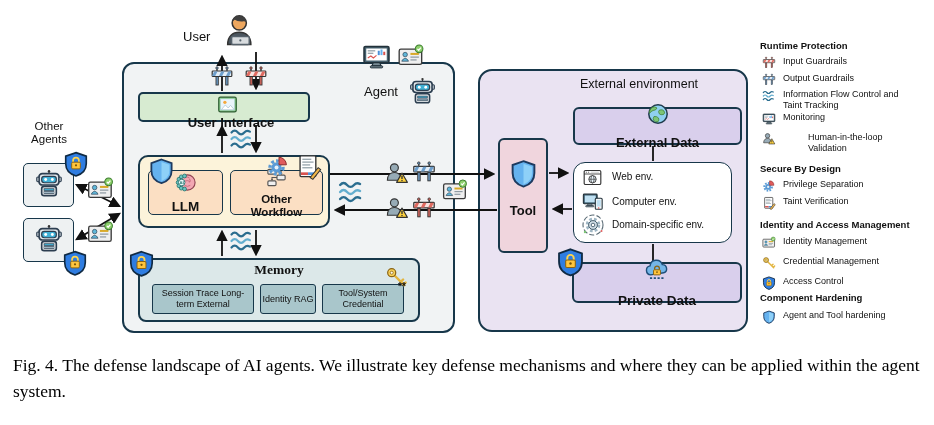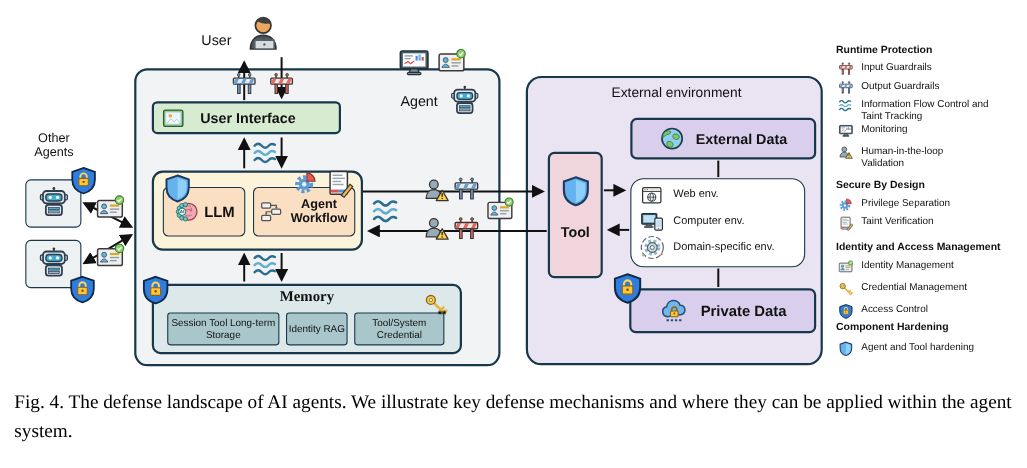--- a/index.html
+++ b/index.html
@@ -1,19 +1,19 @@
 <!DOCTYPE html>
 <html><head>
 <meta charset="utf-8">
 <style>
   html,body{margin:0;padding:0;background:#fff;}
   .canvas{position:relative;width:934px;height:425px;background:#fff;overflow:hidden;
           font-family:"Liberation Sans","DejaVu Sans",sans-serif;color:#111;}
   .abs{position:absolute;}
-  .box{position:absolute;box-sizing:border-box;border:2px solid #17374a;}
+  .box{position:absolute;box-sizing:border-box;border:2px solid #17374a;flex-direction:column;}
   .lbl{position:absolute;white-space:nowrap;}
   .ctr{display:flex;align-items:center;justify-content:center;}
   .col{display:flex;flex-direction:column;align-items:center;}
   svg.icon{position:absolute;display:block;}
   .legend-head{position:absolute;left:760px;font-size:9.5px;font-weight:bold;white-space:nowrap;}
   .legend-row{position:absolute;left:762px;display:flex;align-items:flex-start;gap:7px;width:168px;}
   .legend-row .li{flex:0 0 14px;width:14px;height:14px;}
   .legend-row span{font-size:9px;line-height:10.5px;display:block;max-width:138px;}
   .mem-item{position:absolute;box-sizing:border-box;border:1.5px solid #17374a;border-radius:3px;
             background:#a9c6cb;display:flex;align-items:center;justify-content:center;
@@ -296,39 +296,39 @@
   <div class="box" style="left:148px;top:170px;width:75px;height:45px;background:#fbdfc3;border-radius:5px;border-width:1.6px;display:flex;align-items:center;justify-content:center;gap:5px;">
     <svg width="23" height="23" style="flex:0 0 auto;">
         <use href="#sym-brain"></use>
       </svg>
     <span style="font-weight:bold;font-size:13.5px;">LLM</span>
   </div>
   <div class="box" style="left:230px;top:170px;width:93px;height:45px;background:#fbdfc3;border-radius:5px;border-width:1.6px;display:flex;align-items:center;justify-content:center;gap:4px;">
     <svg width="23" height="23" style="flex:0 0 auto;">
         <use href="#sym-flowchart"></use>
       </svg>
-    <span style="font-weight:bold;font-size:11.5px;line-height:13px;width:56px;text-align:center;">Agent Workflow</span>
+    <span style="font-weight:bold;font-size:11.5px;line-height:13px;width:56px;text-align:center;">Other Workflow</span>
   </div>
   <svg class="icon" style="left:148px;top:156px;" width="27" height="30">
       <use href="#sym-shield"></use>
     </svg>
   <svg class="icon" style="left:266px;top:153px;" width="24" height="26">
       <use href="#sym-gear-pie"></use>
     </svg>
   <svg class="icon" style="left:295px;top:151px;" width="27" height="31">
       <use href="#sym-doc"></use>
     </svg>
   <svg class="icon" style="left:229px;top:229px;" width="26" height="24">
       <use href="#sym-wavy"></use>
     </svg>
 
   <div class="box" style="left:138px;top:258px;width:282px;height:64px;background:#dce8e9;border-radius:8px;"></div>
   <div class="lbl" style="left:138px;top:262px;width:282px;text-align:center;font-weight:bold;font-size:13.5px;font-family:Liberation Serif, serif;">Memory</div>
   <div class="mem-item" style="left:152px;top:284px;width:102px;height:30px;">
-      <span>Session Tool Long-term Storage</span>
+      <span>Session Trace Long-term External</span>
     </div>
   <div class="mem-item" style="left:260px;top:284px;width:56px;height:30px;">
       <span>Identity RAG</span>
     </div>
   <div class="mem-item" style="left:322px;top:284px;width:82px;height:30px;">
       <span>Tool/System Credential</span>
     </div>
   <svg class="icon" style="left:128px;top:248px;" width="27" height="31">
       <use href="#sym-shield-lock"></use>
     </svg>
@@ -356,21 +356,21 @@
       <use href="#sym-idcard"></use>
     </svg>
 
   <div class="box col" style="left:498px;top:138px;width:50px;height:115px;background:#f0d5dd;border-radius:6px;justify-content:flex-start;padding-top:18px;gap:14px;">
     <svg width="29" height="31">
         <use href="#sym-shield"></use>
       </svg>
     <span style="font-weight:bold;font-size:13px;">Tool</span>
   </div>
 
-  <div class="lbl" style="left:506px;top:77px;width:218px;text-align:center;font-size:12.5px;">External environment</div>
+  <div class="lbl" style="left:530px;top:77px;width:218px;text-align:center;font-size:12.5px;">External environment</div>
 
   <div class="box ctr" style="left:573px;top:107px;width:169px;height:38px;background:#d9cfec;border-radius:6px;gap:9px;">
     <svg width="24" height="24" style="flex:0 0 auto;">
         <use href="#sym-globe"></use>
       </svg>
     <span style="font-weight:bold;font-size:13px;">External Data</span>
   </div>
 
   <div class="box" style="left:573px;top:162px;width:159px;height:81px;background:#fff;border-radius:12px;border-width:1.6px;"></div>
   <svg class="icon" style="left:582px;top:167px;" width="21" height="21">
@@ -419,21 +419,21 @@
     <div class="legend-row" style="top:112px;">
       <svg class="li">
           <use href="#sym-monitor"></use>
         </svg>
       <span>Monitoring</span>
       </div>
     <div class="legend-row" style="top:132px;">
       <svg class="li">
           <use href="#sym-person-warn"></use>
         </svg>
-      <span style="max-width:95px;">Human-in-the-loop Validation</span>
+      <span style="max-width:95px;margin-left:25px;">Human-in-the-loop Validation</span>
       </div>
 
     <div class="legend-head" style="top:163px;">Secure By Design</div>
     <div class="legend-row" style="top:179px;">
       <svg class="li">
           <use href="#sym-gear-pie"></use>
         </svg>
       <span>Privilege Separation</span>
       </div>
     <div class="legend-row" style="top:196px;">

